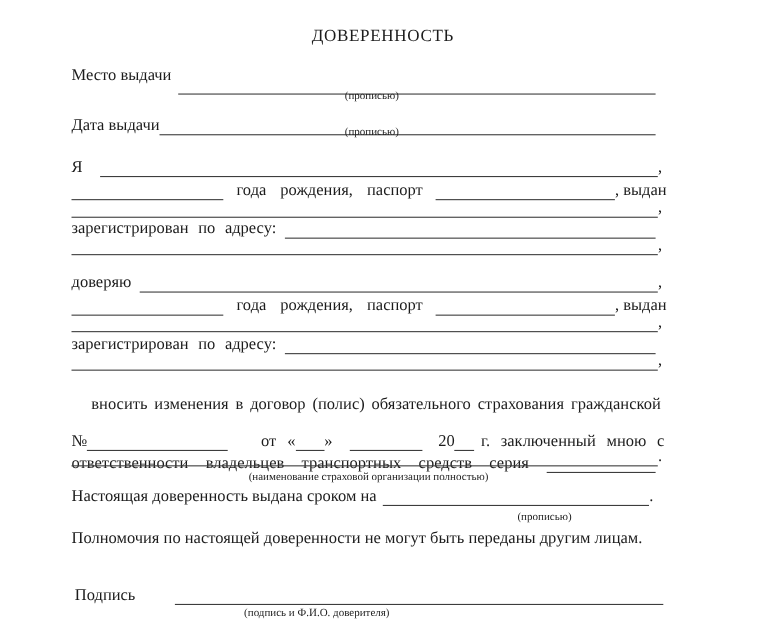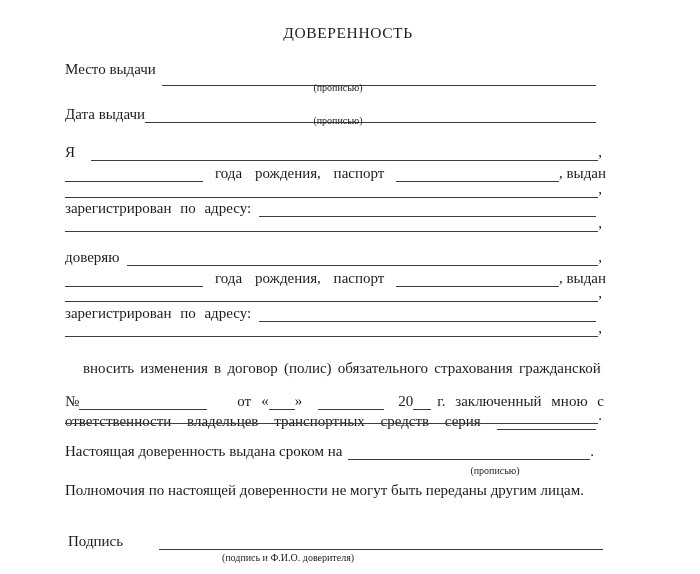--- a/index.html
+++ b/index.html
@@ -128,20 +128,21 @@
     <span class="blank grow ml16 mr14"></span>
     <span class="txt">20</span>
     <span class="blank w18"></span>
     <span class="txt ws6 ml6">г. заключенный мною с</span>
   </div>
 
   <div class="row" style="top:407px;left:65px;right:94px;">
     <span class="blank grow"></span>
     <span class="txt">.</span>
   </div>
+  <div class="cap" style="top:428px;left:180px;width:310px;">(наименование страховой организации полностью)</div>
 
   <div class="row" style="top:443px;left:65px;right:102px;">
     <span class="txt">Настоящая доверенность выдана сроком на</span>
     <span class="blank grow ml6"></span>
     <span class="txt">.</span>
   </div>
   <div class="cap" style="top:465px;left:425px;width:140px;">(прописью)</div>
 
   <div class="plain" style="top:481px;left:65px;">Полномочия по настоящей доверенности не могут быть переданы другим лицам.</div>
 

